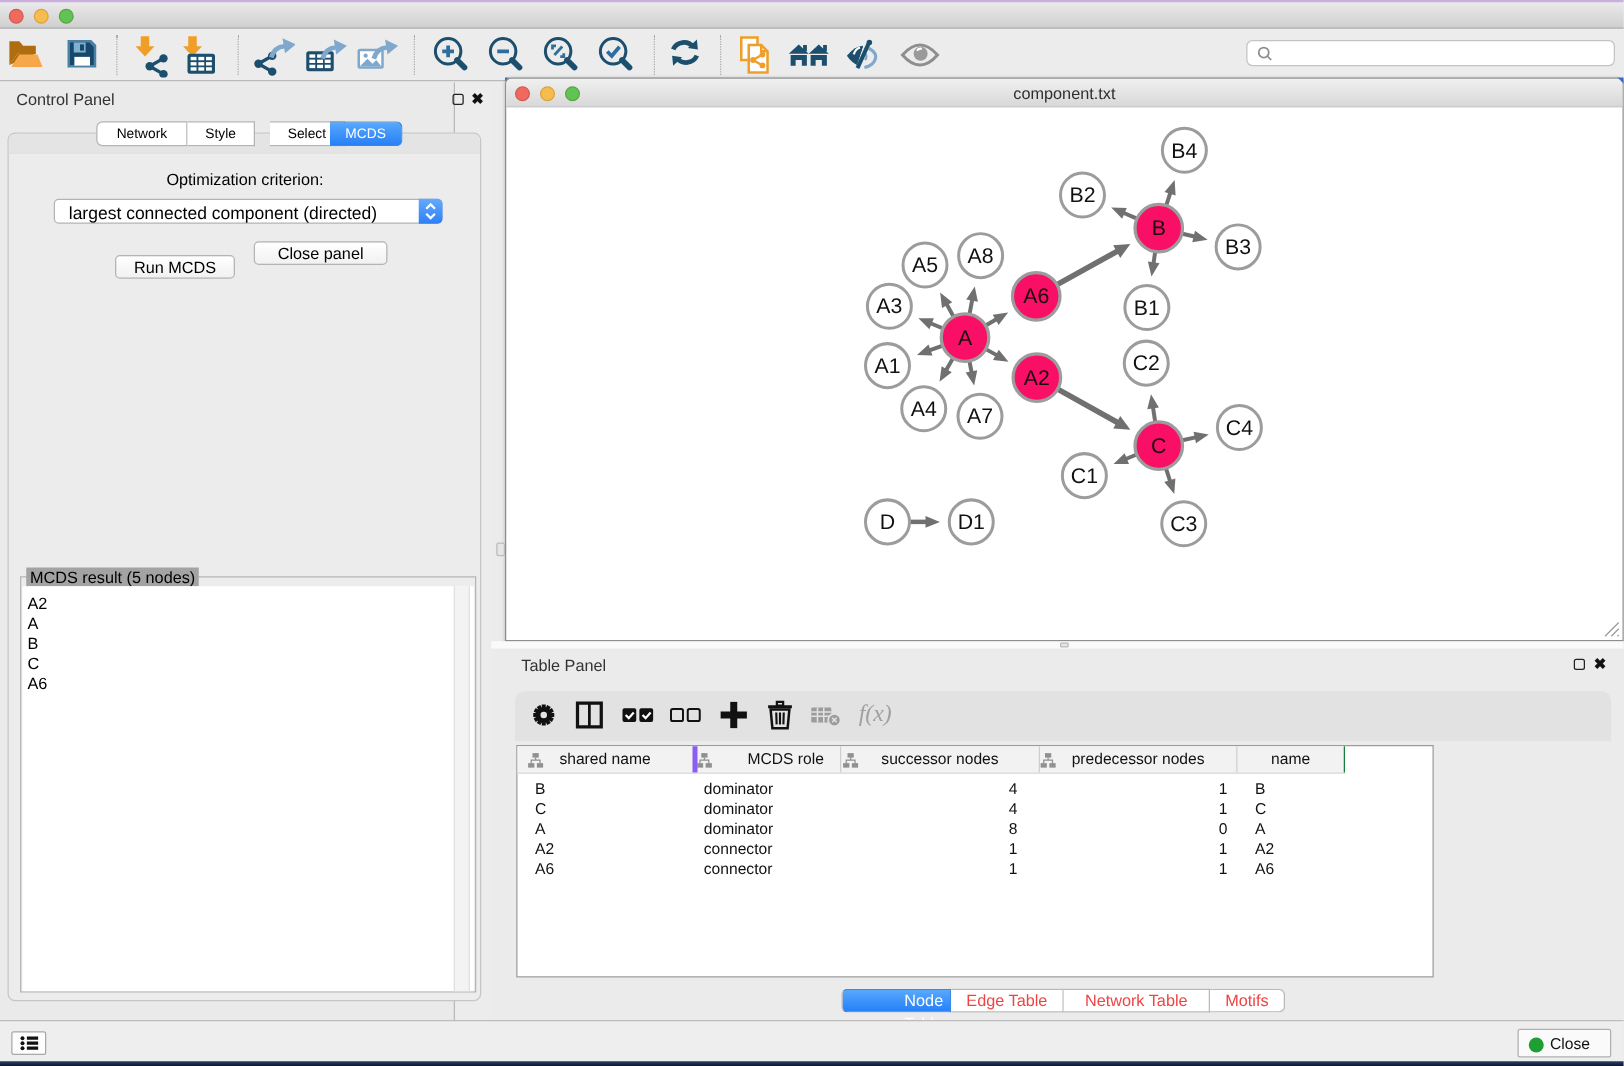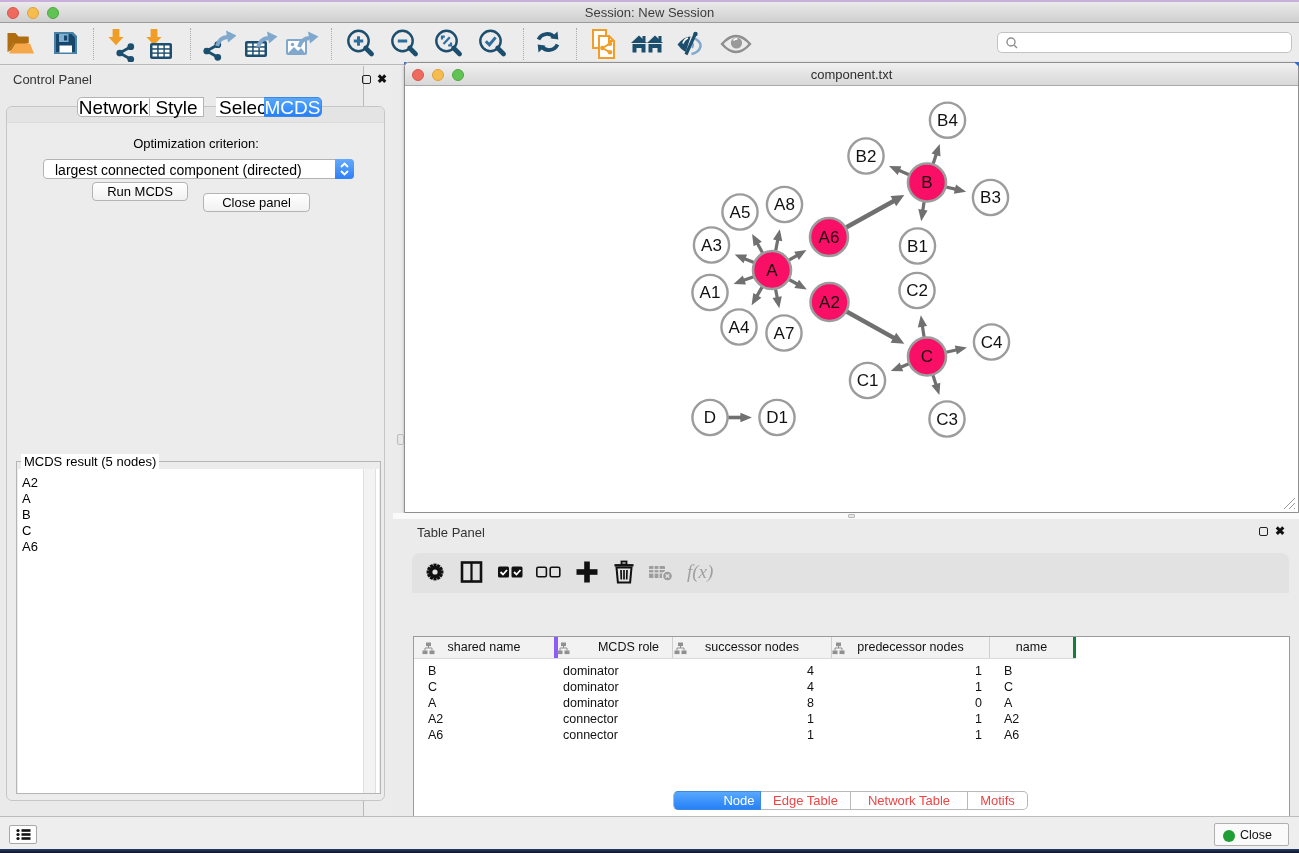--- a/index.html
+++ b/index.html
@@ -9,39 +9,38 @@
 .tl { border-radius:50%; width:12px; height:12px; position:absolute; top:5px; }
 .titlebar { left:0; top:2px; width:1299px; height:21px;
   background:linear-gradient(#eaeaea,#cfcfcf); border-bottom:1px solid #9b9b9b; }
 .toolbar { left:0; top:23px; width:1299px; height:42px; background:#ececec; border-bottom:1px solid #b9b9b9; }
 .sep { position:absolute; top:5px; height:32px; width:0; border-left:1px dotted #ababab; }
 .ticon { position:absolute; top:3px; width:36px; height:36px; }
 .whdr { font-size:13px; color:#333; }
 .sqico { position:absolute; width:9px; height:9px; border:1.5px solid #222; border-radius:2px; top:0; }
 .xico { position:absolute; top:-3px; font-size:12px; font-weight:bold; color:#111; }
 .tab { position:absolute; top:0; height:20px; background:#fff; border:1px solid #b4b4b4; border-left:none;
-  font-size:19px; color:#000; text-align:center; line-height:19px; }
+  font-size:11px; color:#000; text-align:center; line-height:19px; }
 .btn { position:absolute; background:linear-gradient(#ffffff,#f1f1f1); border:1px solid #b4b4b4; border-radius:4px;
   font-size:13px; color:#000; text-align:center; }
 .btab { position:absolute; top:0; height:19px; background:#fff; border:1px solid #b9b9b9; border-left:none;
   font-size:13px; color:#ef4444; text-align:center; line-height:18px; }
 .seltab { background:linear-gradient(#58a8fc,#2680f8); color:#fff; border-color:#3d88e0; }
 .hdrcell { position:absolute; top:0; height:21px; font-size:12.5px; color:#111; text-align:center; line-height:21px; }
 .rowtxt { position:absolute; font-size:12.5px; color:#111; height:16px; line-height:16px; }
 </style>
 </head>
 <body>
 
 <div class="abs" style="left:0;top:0;width:1299px;height:2px;background:#c9aede;"></div>
 
 <div class="abs titlebar">
   <div class="tl" style="left:7px;background:#ee6a5f;border:0.5px solid #d95750;"></div>
   <div class="tl" style="left:27px;background:#f5bd4f;border:0.5px solid #dfa03e;"></div>
   <div class="tl" style="left:47px;background:#61c354;border:0.5px solid #53a73f;"></div>
-  <div class="abs" style="left:0;width:1299px;text-align:center;top:3px;font-size:13px;color:#3c3c3c;">Session: New Session</div>
 </div>
 
 <div class="abs toolbar">
 <svg class="ticon" style="left:3px;" width="36" height="36" viewBox="0 0 36 36">
       <path d="M4.5 26 L4.5 7 H12.5 L15.5 10.5 H25.5 V17 H11 Z" fill="#b06d10"></path>
       <path d="M4.5 26 L11 17 h1.5 v-6 h13 v6 z" fill="#b06d10"></path>
       <polygon points="6,27.5 12.5,17.5 27,17.5 31,27.5" fill="#f5a74a"></polygon>
     </svg>
 <svg class="ticon" style="left:46px;" width="36" height="36" viewBox="0 0 36 36">
       <path d="M8 6 h19 l4 4 v18 h-23 z" fill="#4a82a6"></path>
@@ -212,25 +211,25 @@
 
   <div class="abs" style="left:43px;top:93px;width:311px;height:20px;background:#fff;border:1px solid #b3b3b3;border-radius:4px;">
     <div class="abs" style="left:11px;top:2px;font-size:14px;color:#000;">largest connected component (directed)</div>
     <div class="abs" style="right:-1px;top:-1px;width:19px;height:20px;background:linear-gradient(#64aafc,#2f80f7);border-radius:0 4px 4px 0;">
       <svg width="19" height="20" viewBox="0 0 19 20">
         <path d="M6 8 L9.5 4.5 L13 8" fill="none" stroke="#fff" stroke-width="1.8"></path>
         <path d="M6 12 L9.5 15.5 L13 12" fill="none" stroke="#fff" stroke-width="1.8"></path>
       </svg>
     </div>
   </div>
-  <div class="btn" style="left:92px;top:116px;width:96px;height:19px;line-height:18px;">Run MCDS</div>
+  <div class="btn" style="left:92px;top:138px;width:96px;height:19px;line-height:18px;">Run MCDS</div>
   <div class="btn" style="left:203px;top:127px;width:107px;height:19px;line-height:18px;">Close panel</div>
 
   <div class="abs" style="left:16px;top:395px;width:365px;height:333px;border:1px solid #b5b5b5;">
-    <div class="abs" style="left:4px;top:-8px;background:#ffffff;padding:0 3px;font-size:13px;color:#000;">MCDS result (5 nodes)</div>
+    <div class="abs" style="left:4px;top:-8px;background:#a3a3a3;padding:0 3px;font-size:13px;color:#000;">MCDS result (5 nodes)</div>
     <div class="abs" style="left:1px;top:7px;width:361px;height:324px;background:#fff;">
       <div class="abs" style="left:4px;top:6px;font-size:13px;color:#000;line-height:16px;">A2<br>A<br>B<br>C<br>A6</div>
       <div class="abs" style="right:3px;top:0;width:13px;height:324px;background:#f3f3f3;border-left:1px solid #e0e0e0;border-right:1px solid #e0e0e0;"></div>
     </div>
   </div>
 </div>
 
 <div class="abs" style="left:393px;top:66px;width:906px;height:750px;background:#ebebeb;"></div>
 
 <div class="abs" style="left:404px;top:62px;width:895px;height:451px;background:#fff;border:1px solid #8f8f8f;border-radius:5px 5px 0 0;box-shadow:0 1px 3px rgba(0,0,0,0.25);">
@@ -387,28 +386,28 @@
         <line x1="3" y1="12.5" x2="19" y2="12.5"></line>
         <line x1="3" y1="16" x2="19" y2="16"></line>
         <line x1="8" y1="9" x2="8" y2="21"></line>
         <line x1="13" y1="9" x2="13" y2="21"></line>
       </g>
       <circle cx="21.5" cy="19" r="5" fill="#9c9c9c" stroke="#e2e2e2" stroke-width="1.4"></circle>
       <path d="M19.7 17.2 l3.6 3.6 M23.3 17.2 l-3.6 3.6" stroke="#e2e2e2" stroke-width="1.4"></path>
     </svg>
 <div class="abs" style="left:294px;top:42px;font-family:'Liberation Serif',serif;font-style:italic;font-size:19px;color:#a0a0a0;">f(x)</div>
 
-  <div class="abs" style="left:20px;top:77px;width:877px;height:186px;background:#fff;border:1px solid #9b9b9b;margin-top:40px;">
+  <div class="abs" style="left:20px;top:77px;width:734px;height:186px;background:#fff;border:1px solid #9b9b9b;">
 
     <div class="abs" style="left:0;top:0;width:662px;height:22px;background:#f2f2f2;border-bottom:1px solid #d9d9d9;">
       <div class="hdrcell" style="left:0;width:140px;">shared name</div>
       <div class="hdrcell" style="left:140px;width:118px;border-left:4px solid #8b5cf6;padding-left:27px;">MCDS role</div>
       <div class="hdrcell" style="left:258px;width:159px;border-left:1px solid #cfcfcf;">successor nodes</div>
       <div class="hdrcell" style="left:417px;width:158px;border-left:1px solid #cfcfcf;">predecessor nodes</div>
-      <div class="hdrcell" style="left:575px;width:87px;border-left:1px solid #cfcfcf;border-right:3px solid #15803d;">name</div>
+      <div class="hdrcell" style="left:575px;width:87px;border-left:1px solid #cfcfcf;border-right:1px solid #15803d;">name</div>
 <svg class="abs" style="left:8px;top:5px;" width="13" height="13" viewBox="0 0 13 13">
           <rect x="4" y="0.5" width="5" height="3.6" fill="#909090"></rect>
           <path d="M6.5 4 v2 M3 8.5 v-2.5 h7 v2.5" fill="none" stroke="#909090" stroke-width="1"></path>
           <rect x="0.5" y="8.5" width="5" height="3.6" fill="#909090"></rect>
           <rect x="7.5" y="8.5" width="5" height="3.6" fill="#909090"></rect>
         </svg>
 <svg class="abs" style="left:143px;top:5px;" width="13" height="13" viewBox="0 0 13 13">
           <rect x="4" y="0.5" width="5" height="3.6" fill="#909090"></rect>
           <path d="M6.5 4 v2 M3 8.5 v-2.5 h7 v2.5" fill="none" stroke="#909090" stroke-width="1"></path>
           <rect x="0.5" y="8.5" width="5" height="3.6" fill="#909090"></rect>

